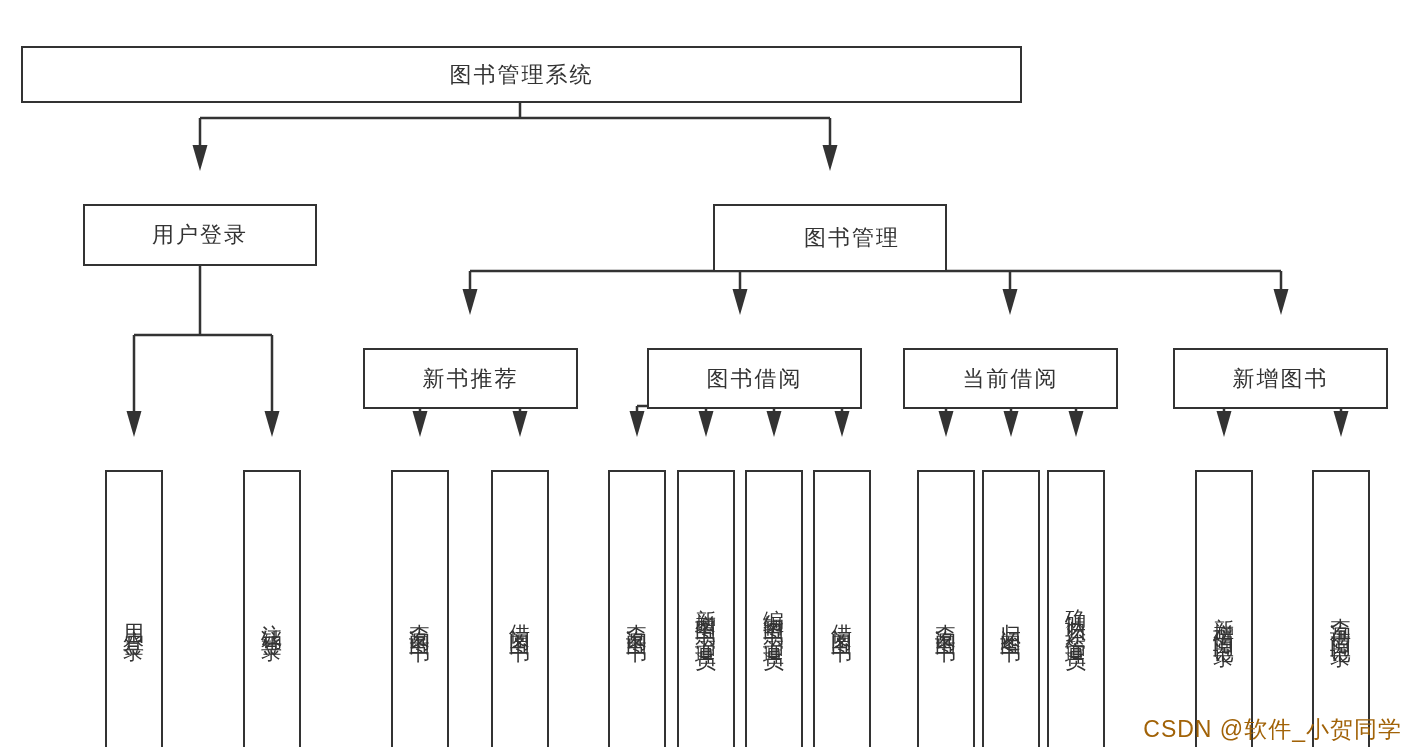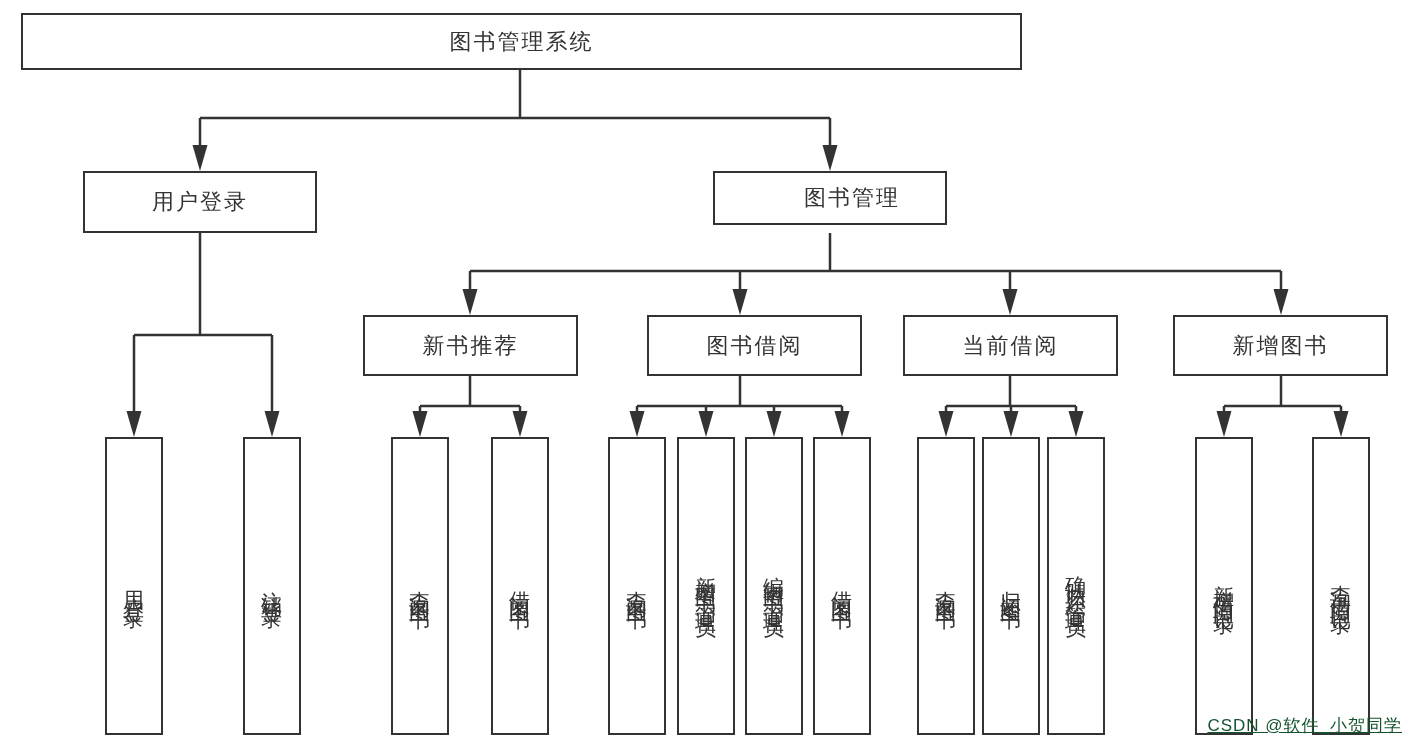--- a/index.html
+++ b/index.html
@@ -14,58 +14,58 @@
   }
   svg.wires { position: absolute; left: 0; top: 0; width: 1405px; height: 747px; }
   .node {
     position: absolute;
     box-sizing: border-box;
     border: 2.5px solid #333333;
     background: #ffffff;
     display: flex;
     align-items: center;
     justify-content: center;
+    margin-top: 33px;
   }
   .h .lbl { font-size: 22px; letter-spacing: 2px; white-space: nowrap; }
   .leaf .lbl {
     writing-mode: vertical-rl;
     text-orientation: mixed;
     font-size: 21px;
     letter-spacing: 6px;
     line-height: 1;
   }
   
   .n-root  { left: 21px;  top: 13px;  width: 1001px; height: 57px; }
   
   .n-l2a   { left: 83px;  top: 171px; width: 234px; height: 62px; }
-  .n-l2b   { left: 713px; top: 171px; width: 234px; height: 54px; padding-left: 44px; }
+  .n-l2b   { left: 713px; top: 171px; width: 234px; height: 68px; padding-left: 44px; }
   
   .n-l3    { top: 315px; width: 215px; height: 61px; }
   .n-l3-0  { left: 363px; }
   .n-l3-1  { left: 647px; }
   .n-l3-2  { left: 903px; }
   .n-l3-3  { left: 1173px; }
   
   .leaf    { top: 437px; width: 58px; height: 298px; }
   .lf-a0 { left: 105px; }  .lf-a1 { left: 243px; }
   .lf-b0 { left: 391px; }  .lf-b1 { left: 491px; }
   .lf-c0 { left: 608px; }  .lf-c1 { left: 677px; }
   .lf-c2 { left: 745px; }  .lf-c3 { left: 813px; }
   .lf-d0 { left: 917px; }  .lf-d1 { left: 982px; }
   .lf-d2 { left: 1047px; }
   .lf-e0 { left: 1195px; } .lf-e1 { left: 1312px; }
   .watermark {
     position: absolute;
     right: 3px;
     top: 714px;
-    font-size: 17px;
+    font-size: 23px;
     letter-spacing: 1px;
-    color: #14532d;
+    color: #a16207;
     white-space: nowrap;
-    text-decoration: underline;
   }
 </style>
 </head>
 <body>
 
 <div class="canvas">
 
   <svg class="wires" viewBox="0 0 1405 747" xmlns="http://www.w3.org/2000/svg">
     <g stroke="#333333" stroke-width="2.5" fill="none">
 

